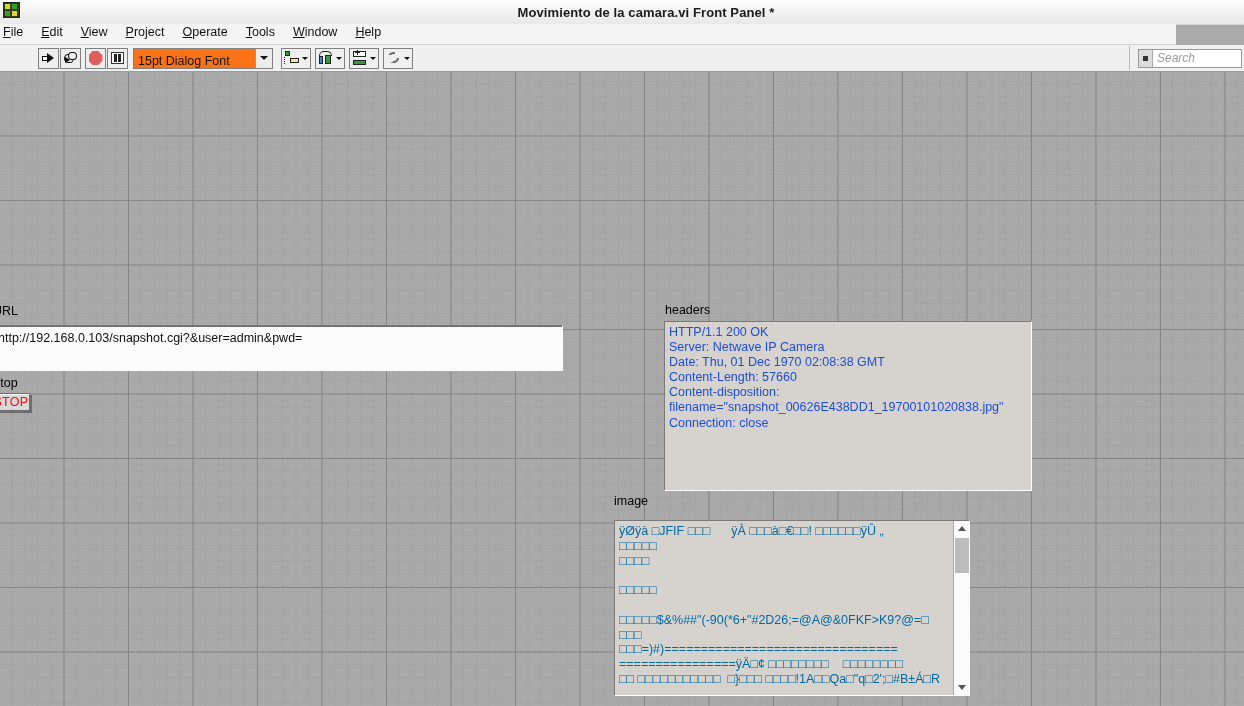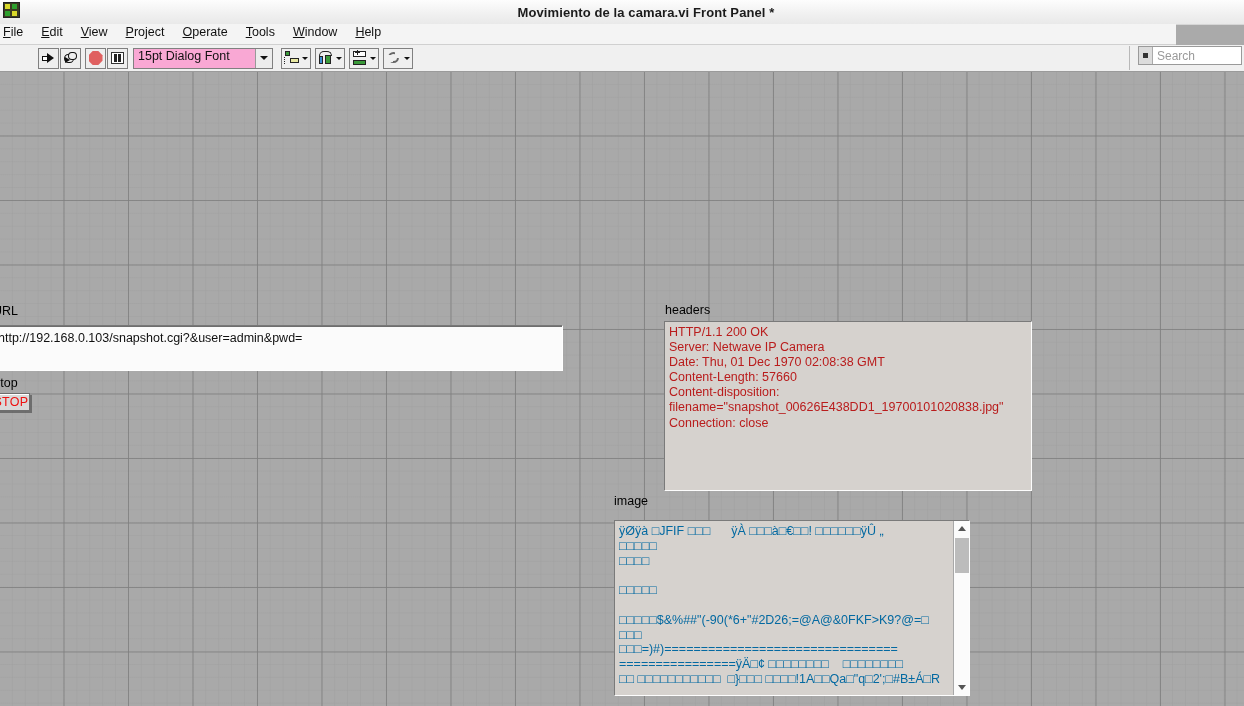--- a/index.html
+++ b/index.html
@@ -79,22 +79,22 @@
     clip-path:polygon(30% 0,70% 0,100% 30%,100% 70%,70% 100%,30% 100%,0 70%,0 30%);
     border:0;}
   
   .ico-pause{width:13px;height:12px;background:#fff;border:1px solid #333;box-sizing:border-box;position:relative;}
   .ico-pause:before,.ico-pause:after{content:"";position:absolute;top:1px;width:3px;height:8px;background:#222;}
   .ico-pause:before{left:2px;}
   .ico-pause:after{right:2px;}
 
   .font-combo{
     width:140px;height:21px;margin-left:4px;
-    border:1px solid #808080;background:#f9a8d4;
-    display:flex;align-items:flex-start;box-sizing:border-box;
+    border:1px solid #808080;background:#f97316;
+    display:flex;align-items:flex-end;box-sizing:border-box;
   }
   .font-combo .txt{flex:1;font-size:12.5px;padding-left:4px;color:#111;white-space:nowrap;}
   .font-combo .arrowbox{
     width:16px;height:19px;border-left:1px solid #999;background:#ececec;
     display:flex;align-items:center;justify-content:center;
   }
   .caret{width:0;height:0;border-left:4px solid transparent;border-right:4px solid transparent;border-top:4px solid #111;}
   .caret-sm{width:0;height:0;border-left:3px solid transparent;border-right:3px solid transparent;border-top:3px solid #111;}
 
   .tb-menu{
@@ -117,21 +117,21 @@
   .g-res .pl{position:absolute;left:3px;top:1px;width:5px;height:1px;background:#222;}
   .g-res .pl2{position:absolute;left:5px;top:-1px;width:1px;height:5px;background:#222;}
   
   .g-ord .c1{position:absolute;left:2px;top:1px;width:11px;height:11px;border:2px solid #666;border-radius:50%;box-sizing:border-box;}
   .g-ord .c2{position:absolute;left:0px;top:4px;width:7px;height:7px;background:#efefef;}
   .g-ord .c3{position:absolute;left:9px;top:0px;width:7px;height:7px;background:#efefef;}
 
   .search-wrap{
     position:absolute;right:0;top:46px;width:114px;height:24px;
     background:#f0f0f0;border-left:1px solid #b8b8b8;
-    display:flex;
+    display:flex;align-items:center;font-style:italic;
   }
   .search-box{
     margin-left:8px;width:104px;height:19px;background:#fff;border:1px solid #9a9a9a;
     display:flex;align-items:center;box-sizing:border-box;
   }
   .search-ico{
     width:13px;height:17px;background:#dcdcdc;border-right:1px solid #aaa;
     display:flex;align-items:center;justify-content:center;
   }
   .search-ico .sq{width:5px;height:5px;background:#333;}
@@ -186,21 +186,21 @@
 
   
   .headers-ctl{
     position:absolute;left:664px;top:249px;width:368px;height:170px;
     background:#d6d2ce;
     border-top:1px solid #7a7a7a;border-left:1px solid #7a7a7a;
     border-right:1px solid #fdfdfd;border-bottom:1px solid #fdfdfd;
     box-sizing:border-box;
     padding:3px 4px;
   }
-  .hdr-line{font-size:12.5px;color:#b91c1c;line-height:15.1px;white-space:nowrap;}
+  .hdr-line{font-size:12.5px;color:#1d4ed8;line-height:15.1px;white-space:nowrap;}
 
   
   .body-ctl{
     position:absolute;left:614px;top:448px;width:356px;height:176px;
     background:#d6d2ce;
     border-top:1px solid #7a7a7a;border-left:1px solid #7a7a7a;
     border-right:1px solid #fdfdfd;border-bottom:1px solid #fdfdfd;
     box-sizing:border-box;
     display:flex;
   }

